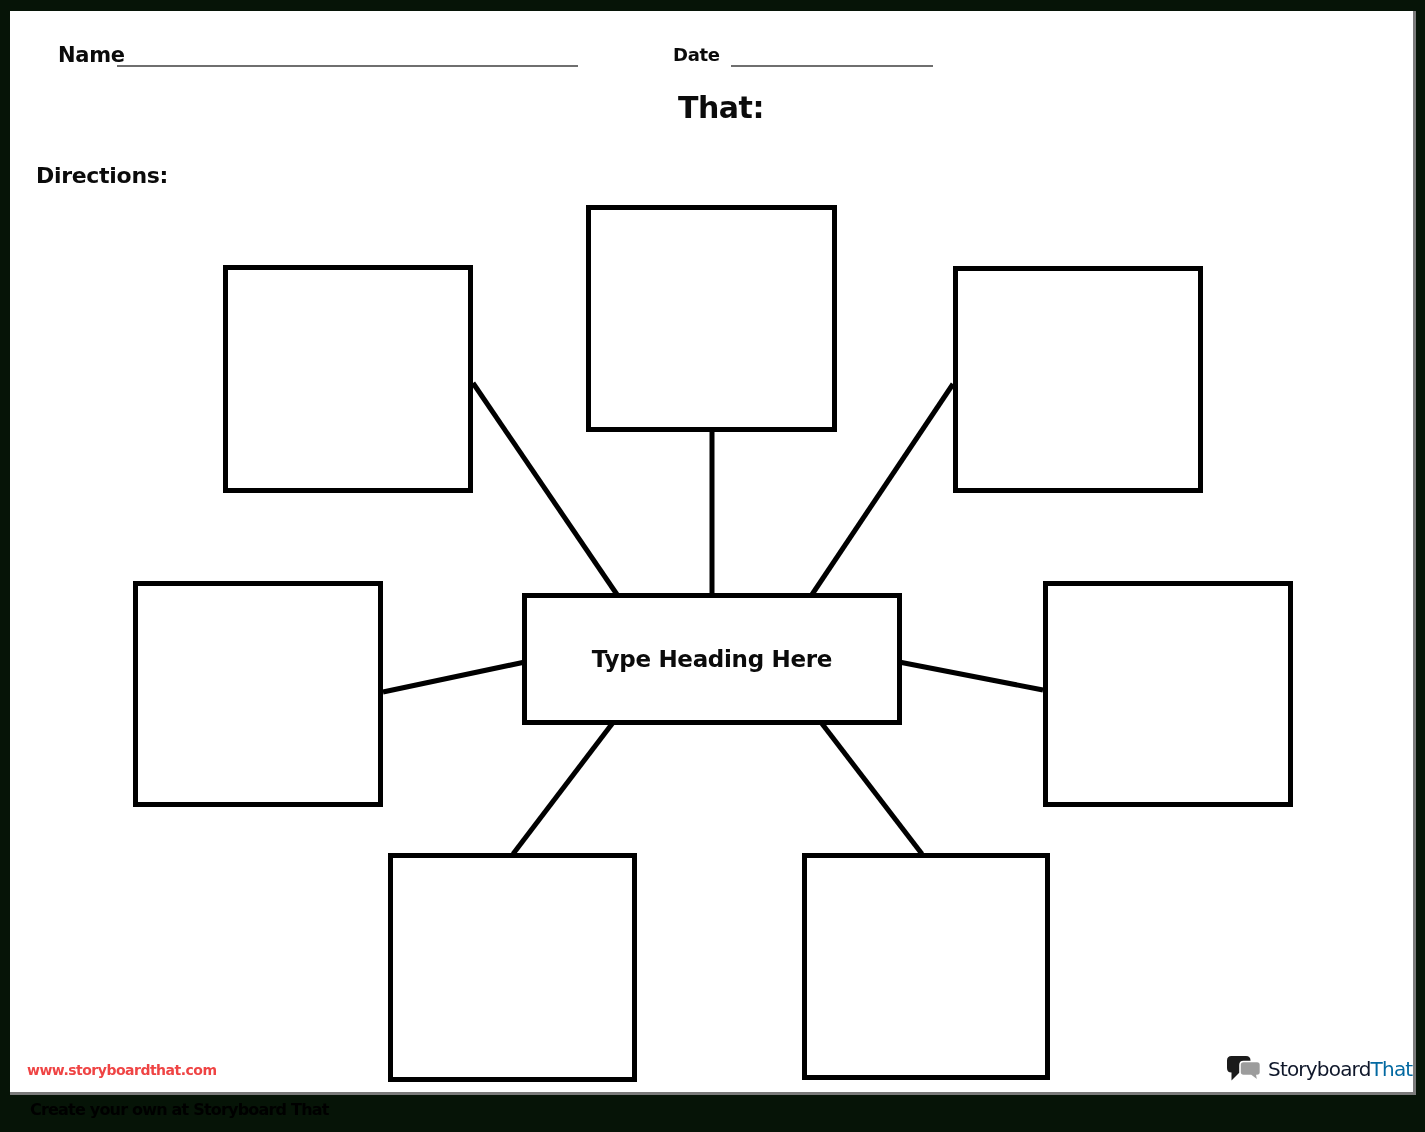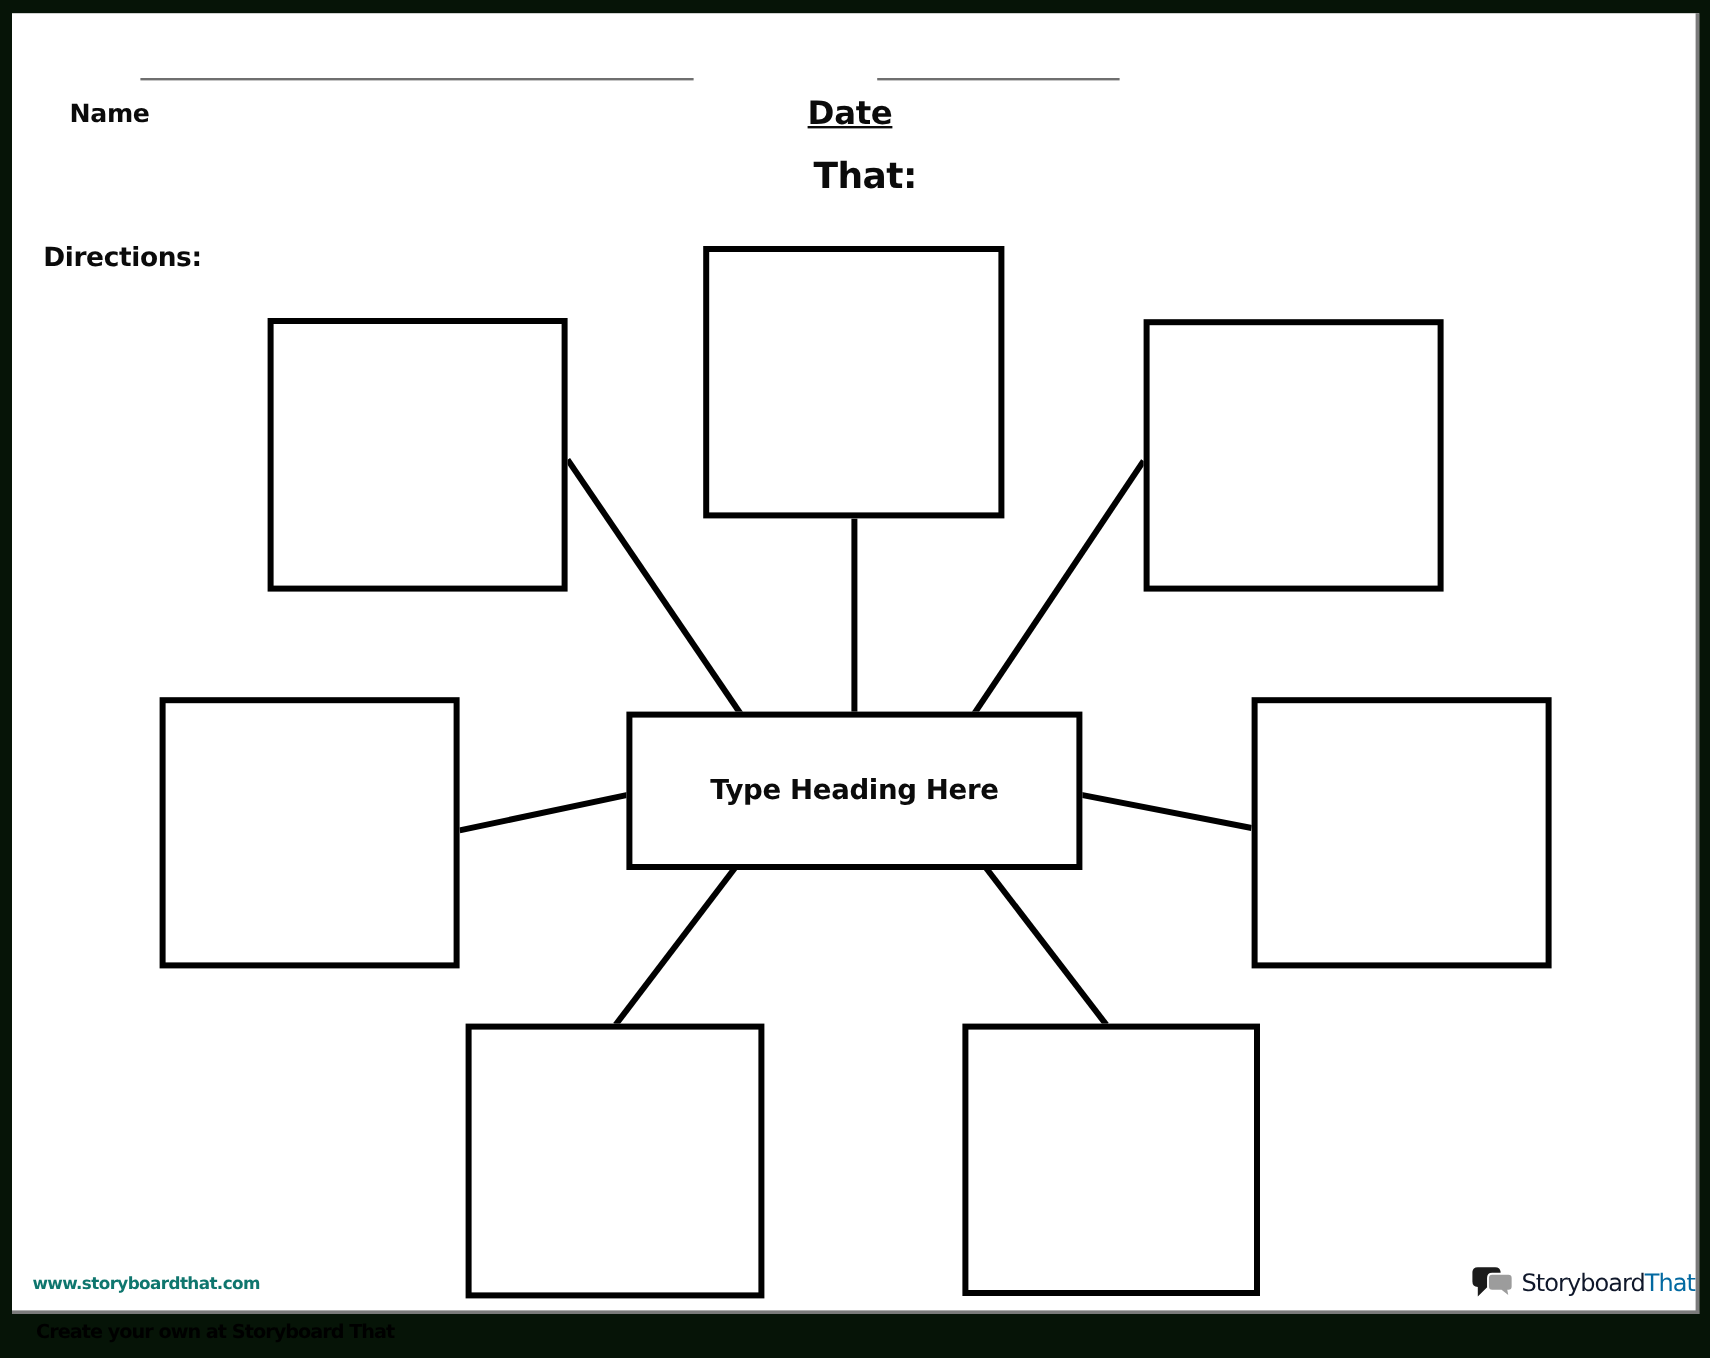--- a/index.html
+++ b/index.html
@@ -15,24 +15,23 @@
   }
   .page{
     position:absolute;left:10px;top:11px;width:1403px;height:1081px;
     background:#ffffff;
     border-right:3px solid #7b7b7b;
     border-bottom:3px solid #7b7b7b;
   }
   .lbl{
     position:absolute;color:#0b0b0b;font-weight:bold;white-space:nowrap;
     letter-spacing:-0.3px;
-    margin-top:40px;
   }
   .name-label{left:48px;top:33px;font-size:21px;line-height:22px;}
-  .date-label{left:663px;top:33px;font-size:27px;line-height:22px;text-decoration:underline;}
+  .date-label{left:663px;top:33px;font-size:18px;line-height:22px;}
   .title-label{left:668px;top:81px;font-size:30px;line-height:32px;letter-spacing:-0.5px;}
   .directions-label{left:26px;top:153px;font-size:22px;line-height:24px;}
   .rule{
     position:absolute;height:2px;background:#6f6f6f;
   }
   .name-rule{left:107px;top:54px;width:461px;}
   .date-rule{left:721px;top:54px;width:202px;}
 
   .diagram-svg{position:absolute;left:0;top:0;width:1403px;height:1081px;}
 
@@ -53,21 +52,21 @@
     background:#ffffff;border:5px solid #000000;box-sizing:border-box;
     display:flex;align-items:center;justify-content:center;
   }
   .center-box span{
     font-size:23px;font-weight:bold;color:#0b0b0b;letter-spacing:-0.3px;
     white-space:nowrap;
   }
 
   .site-url{
     position:absolute;left:17px;top:1051px;
-    font-size:14px;font-weight:bold;color:#0f766e;letter-spacing:-0.5px;
+    font-size:14px;font-weight:bold;color:#ef4444;letter-spacing:-0.5px;
     white-space:nowrap;
   }
   .logo{
     position:absolute;left:1216px;top:1044px;
     display:flex;align-items:center;gap:5px;
   }
   .logo-text{font-size:20px;letter-spacing:-0.8px;white-space:nowrap;font-weight:500;}
   .logo-text .primary{color:#0f172a;}
   .logo-text .secondary{color:#0369a1;}
 

